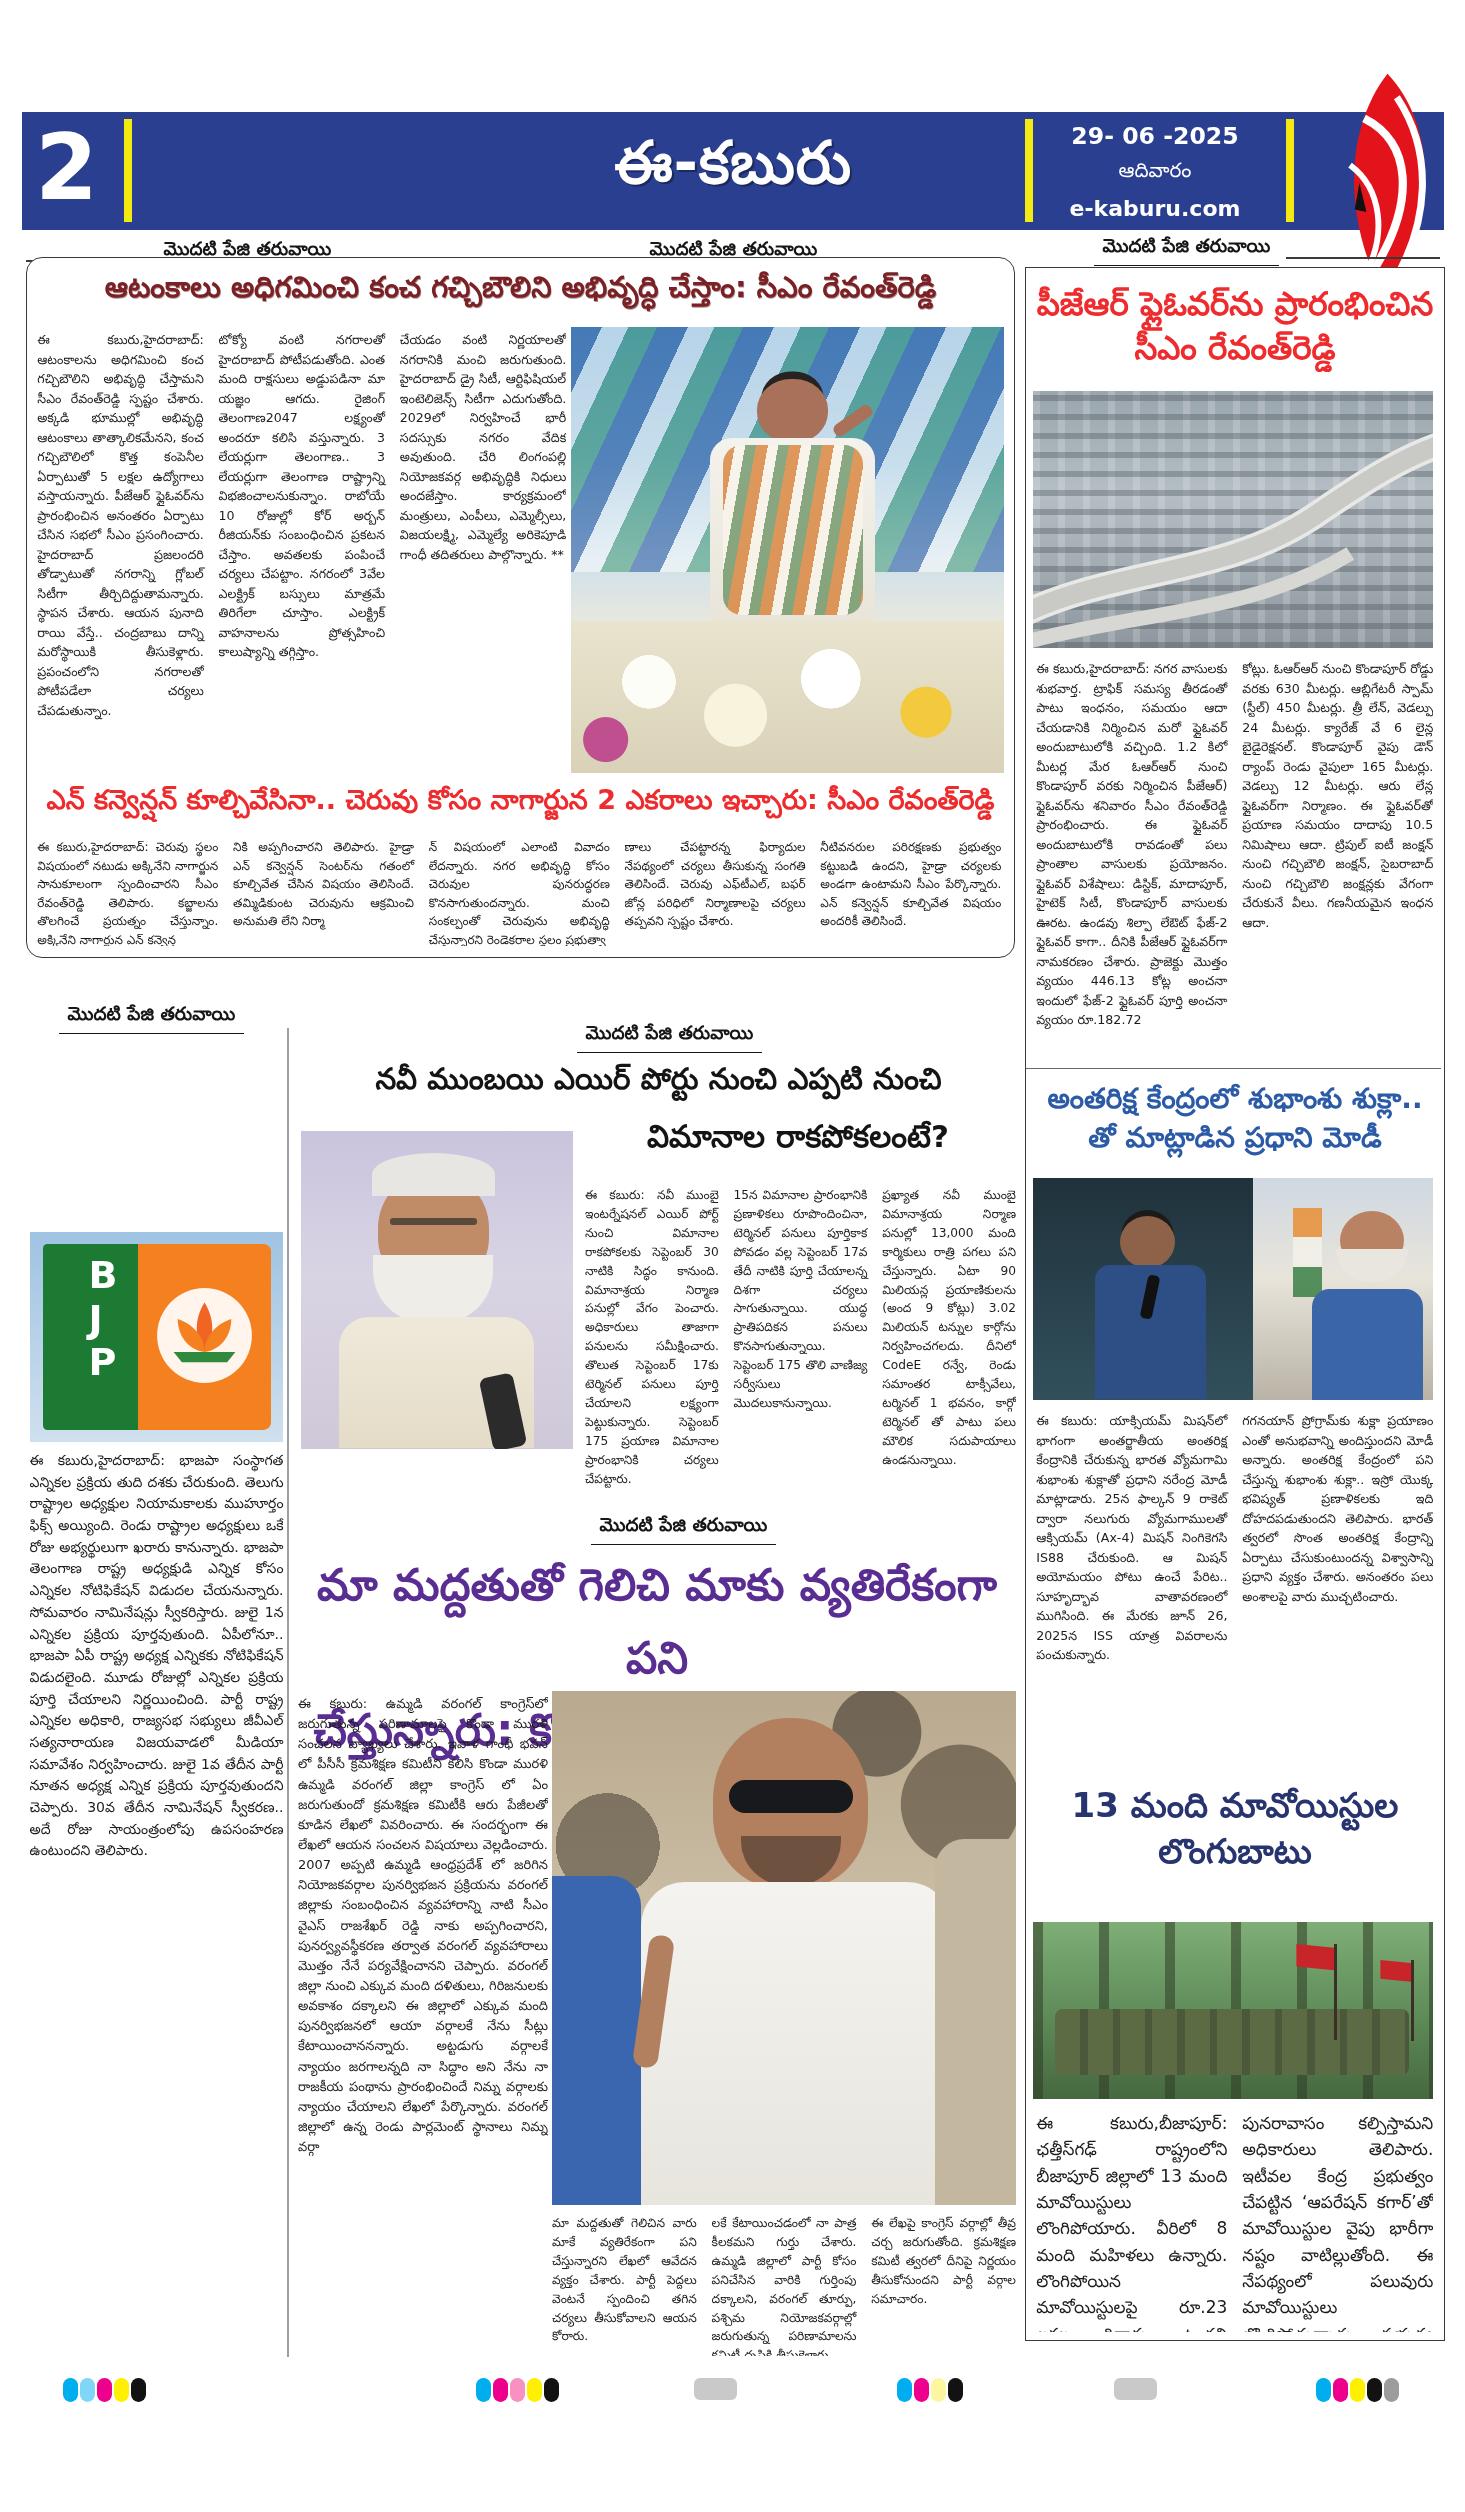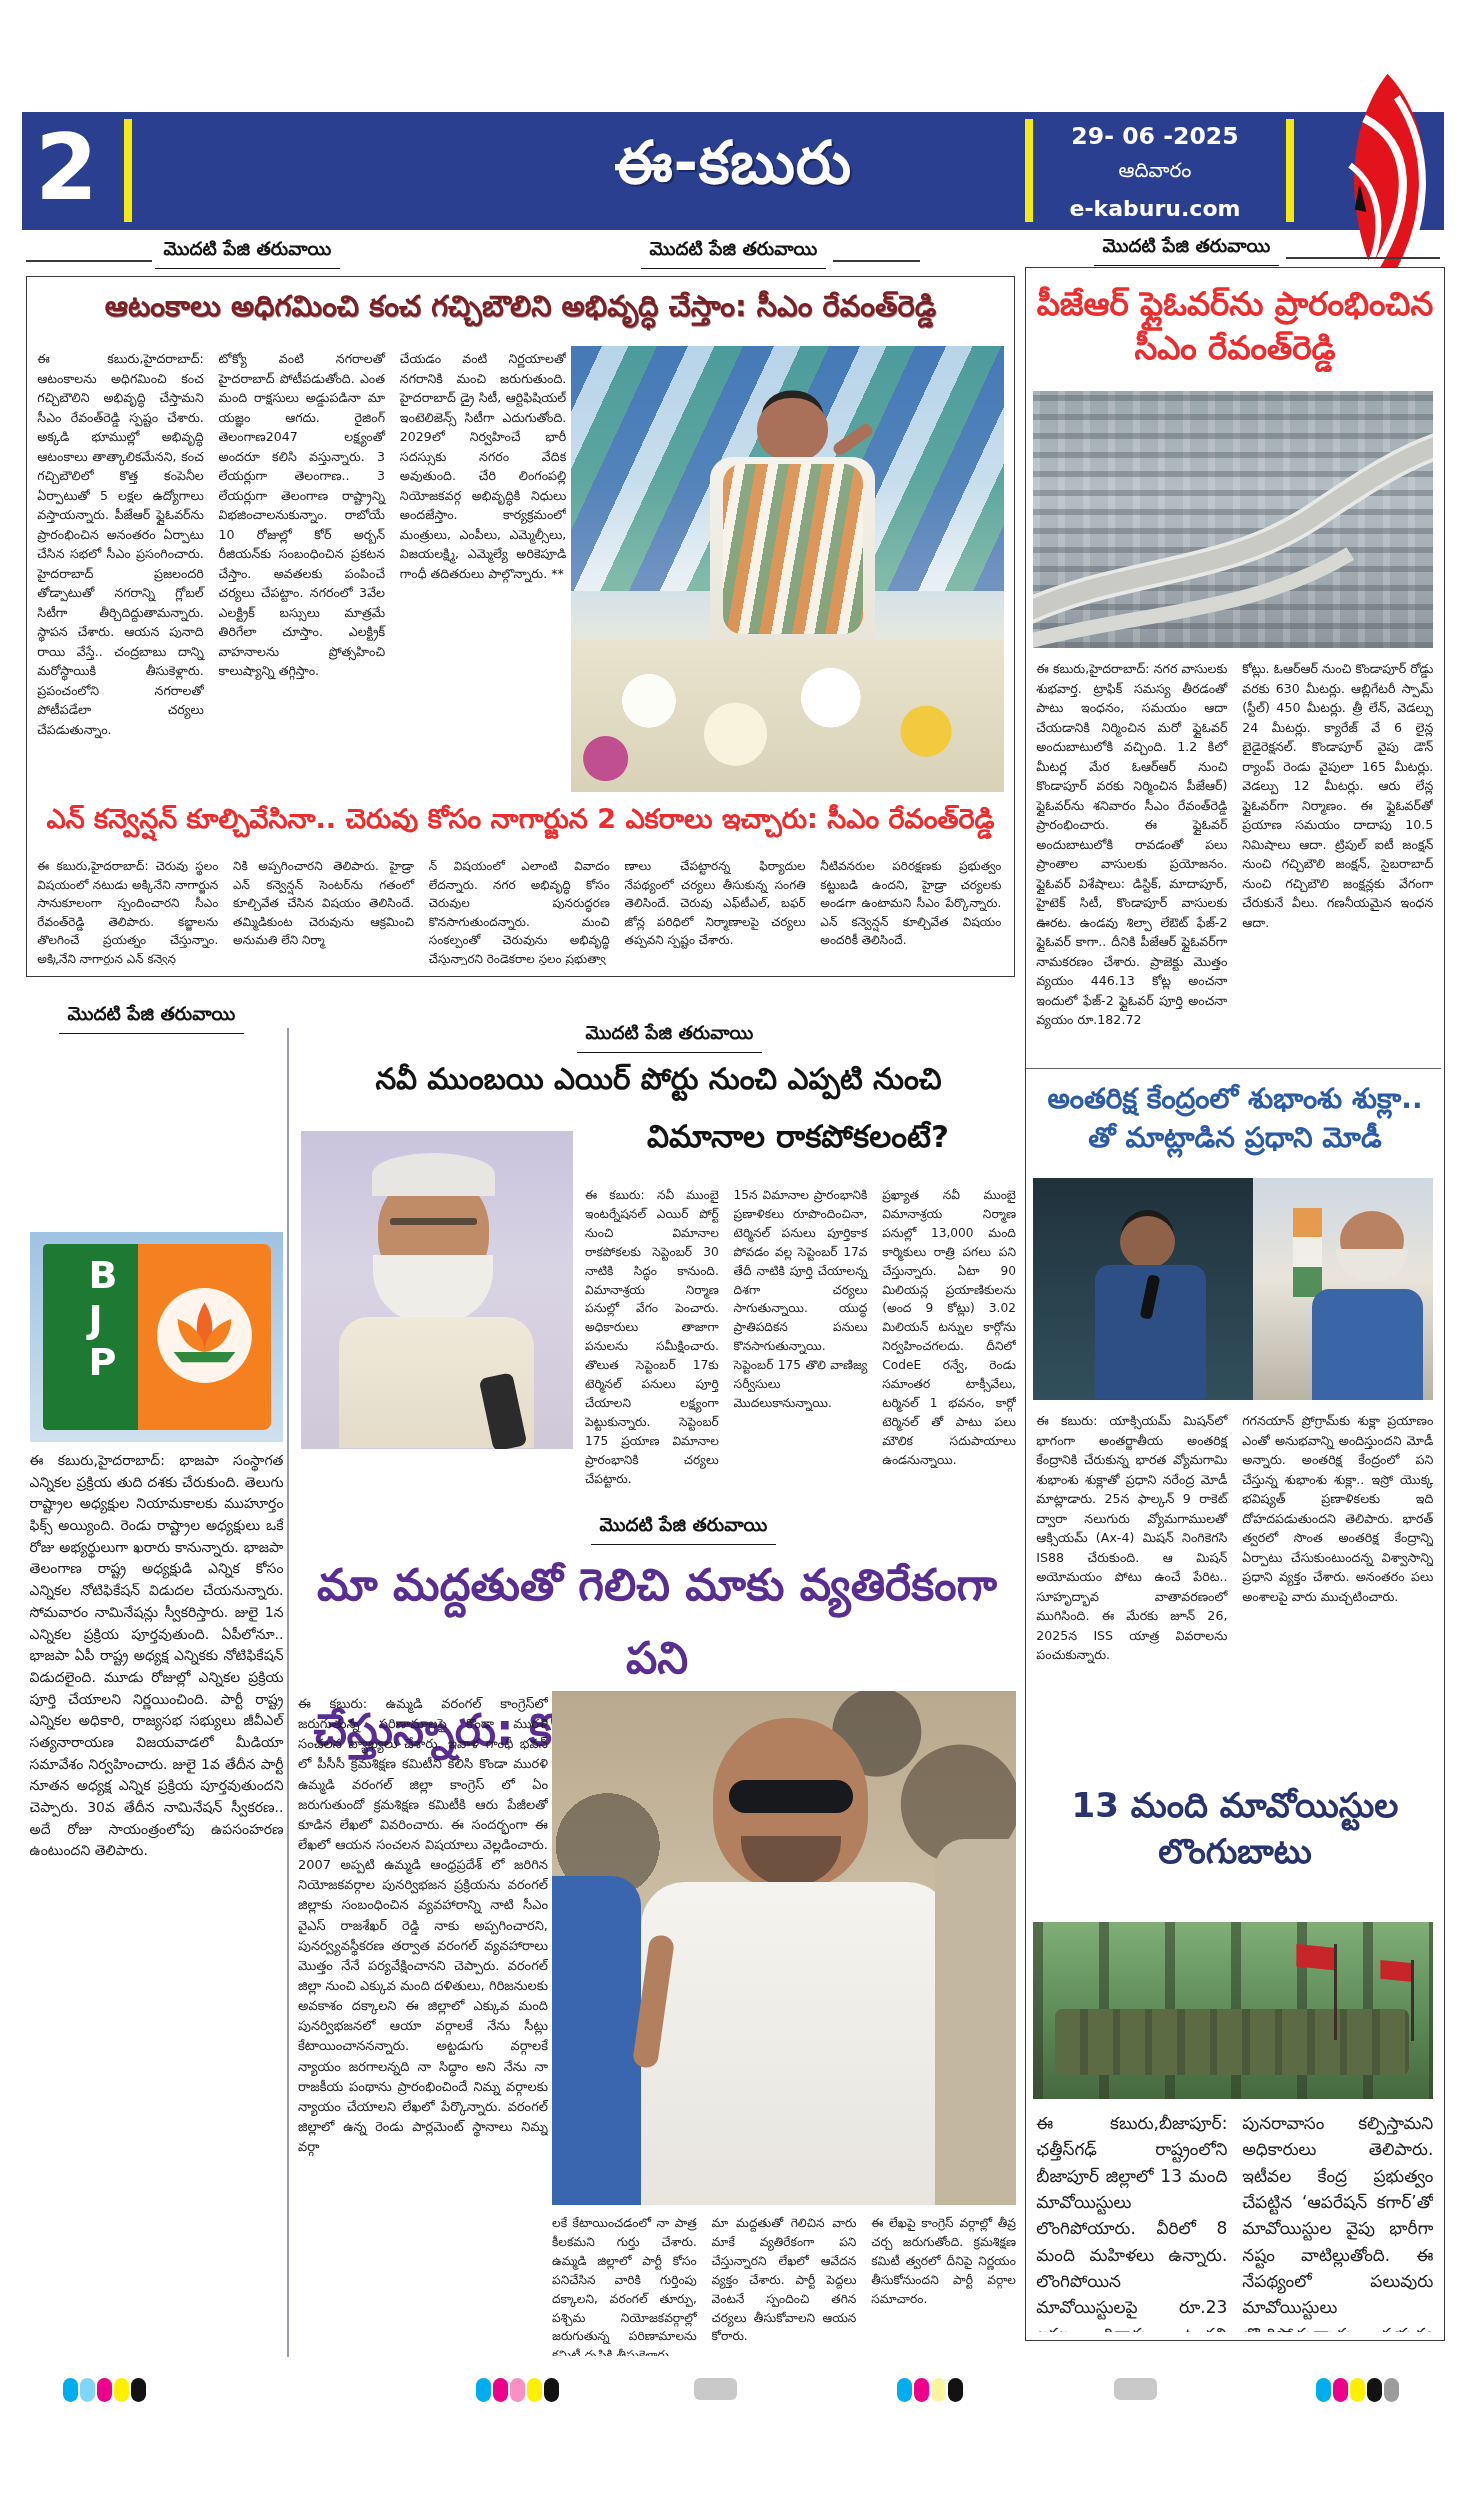--- a/index.html
+++ b/index.html
@@ -65,21 +65,21 @@
     <path d="M26,95 L32,120 L22,118 Z" fill="#111111"></path>
   </svg>
 
   <div class="rule-h" style="left:26px;top:260px;width:126px;"></div>
   <div class="kicker" style="left:155px;top:238px;">మొదటి పేజి తరువాయి</div>
   <div class="kicker" style="left:641px;top:238px;">మొదటి పేజి తరువాయి</div>
   <div class="rule-h" style="left:833px;top:260px;width:87px;"></div>
   <div class="kicker" style="left:1094px;top:235px;">మొదటి పేజి తరువాయి</div>
   <div class="rule-h" style="left:1286px;top:257px;width:154px;"></div>
 
-  <div class="box" style="left:26px;top:276px;width:987px;height:699px;">
+  <div class="box" style="left:26px;top:257px;width:987px;height:699px;border-radius:16px;">
     <div class="hline h-maroon" style="left:0;right:0;top:11.8px;font-size:29px;">ఆటంకాలు అధిగమించి కంచ గచ్చిబౌలిని అభివృద్ధి చేస్తాం: సీఎం రేవంత్‌రెడ్డి</div>
     <div class="cols" style="left:10.3px;top:72px;width:529px;height:442px;font-size:12.6px;">
         <div class="tcol">ఈ కబురు,హైదరాబాద్: ఆటంకాలను అధిగమించి కంచ గచ్చిబౌలిని అభివృద్ధి చేస్తామని సీఎం రేవంత్‌రెడ్డి స్పష్టం చేశారు. అక్కడి భూముల్లో అభివృద్ధి ఆటంకాలు తాత్కాలికమేనని, కంచ గచ్చిబౌలిలో కొత్త కంపెనీల ఏర్పాటుతో 5 లక్షల ఉద్యోగాలు వస్తాయన్నారు. పీజేఆర్ ఫ్లైఓవర్‌ను ప్రారంభించిన అనంతరం ఏర్పాటు చేసిన సభలో సీఎం ప్రసంగించారు. హైదరాబాద్ ప్రజలందరి తోడ్పాటుతో నగరాన్ని గ్లోబల్ సిటీగా తీర్చిదిద్దుతామన్నారు. స్థాపన చేశారు. ఆయన పునాది రాయి వేస్తే.. చంద్రబాబు దాన్ని మరోస్థాయికి తీసుకెళ్లారు. ప్రపంచంలోని నగరాలతో పోటీపడేలా చర్యలు చేపడుతున్నాం.</div>
         <div class="tcol">టోక్యో వంటి నగరాలతో హైదరాబాద్ పోటీపడుతోంది. ఎంత మంది రాక్షసులు అడ్డుపడినా మా యజ్ఞం ఆగదు. రైజింగ్ తెలంగాణ2047 లక్ష్యంతో అందరూ కలిసి వస్తున్నారు. 3 లేయర్లుగా తెలంగాణ.. 3 లేయర్లుగా తెలంగాణ రాష్ట్రాన్ని విభజించాలనుకున్నాం. రాబోయే 10 రోజుల్లో కోర్ అర్బన్ రీజియన్‌కు సంబంధించిన ప్రకటన చేస్తాం. అవతలకు పంపించే చర్యలు చేపట్టాం. నగరంలో 3వేల ఎలక్ట్రిక్ బస్సులు మాత్రమే తిరిగేలా చూస్తాం. ఎలక్ట్రిక్ వాహనాలను ప్రోత్సహించి కాలుష్యాన్ని తగ్గిస్తాం.</div>
         <div class="tcol">చేయడం వంటి నిర్ణయాలతో నగరానికి మంచి జరుగుతుంది. హైదరాబాద్ డ్రై సిటీ, ఆర్టిఫిషియల్ ఇంటెలిజెన్స్ సిటీగా ఎదుగుతోంది. 2029లో నిర్వహించే భారీ సదస్సుకు నగరం వేదిక అవుతుంది. చేరి లింగంపల్లి నియోజకవర్గ అభివృద్ధికి నిధులు అందజేస్తాం. కార్యక్రమంలో మంత్రులు, ఎంపీలు, ఎమ్మెల్సీలు, విజయలక్ష్మి, ఎమ్మెల్యే అరికెపూడి గాంధీ తదితరులు పాల్గొన్నారు. **</div>
       </div>
 
     <div class="photo" style="left:544px;top:69px;width:433px;height:446px;background:linear-gradient(180deg,#6fa8d2 0%,#8fbcd9 30%,#cfe0ea 52%,#f0ecd9 72%,#ece5cf 100%);">
       <div class="ph-layer" style="left:0;top:0;width:100%;height:55%;background:repeating-linear-gradient(115deg,rgba(34,84,160,.55) 0 28px,rgba(255,255,255,.5) 28px 52px,rgba(34,140,90,.45) 52px 78px);"></div>
       <div class="ph-layer" style="left:186px;top:52px;width:71px;height:64px;border-radius:48%;background:#a9715a;box-shadow:0 -11.8px 0 -4.4px #262321;"></div>
@@ -215,22 +215,22 @@
     <div class="ph-layer" style="left:0;top:185px;width:89px;height:329px;background:#3a66b0;border-radius:0 29.5px 0 0;"></div>
     <div class="ph-layer" style="left:161px;top:26.6px;width:155px;height:170px;border-radius:48% 48% 42% 42%;background:#b3805f;"></div>
     <div class="ph-layer" style="left:177px;top:89px;width:124px;height:32.5px;background:#17191c;border-radius:16.2px;"></div>
     <div class="ph-layer" style="left:189px;top:145px;width:100px;height:49px;border-radius:0 0 44px 44px;background:rgba(52,42,36,.55);"></div>
     <div class="ph-layer" style="left:89px;top:191px;width:310px;height:323px;border-radius:44px 44px 0 0;background:linear-gradient(180deg,#f4f3ef,#e7e5de);"></div>
     <div class="ph-layer" style="left:89px;top:244px;width:25px;height:133px;background:#b3805f;border-radius:11.8px;transform:rotate(8deg);"></div>
     <div class="ph-layer" style="right:0;top:148px;width:81px;height:366px;background:#c3b7a0;border-radius:29.5px 0 0 0;"></div>
   </div>
 
   <div class="cols" style="left:552px;top:2214px;width:464px;height:142px;font-size:12.2px;">
+      <div class="tcol">మా మద్దతుతో గెలిచిన వారు మాకే వ్యతిరేకంగా పని చేస్తున్నారని లేఖలో ఆవేదన వ్యక్తం చేశారు. పార్టీ పెద్దలు వెంటనే స్పందించి తగిన చర్యలు తీసుకోవాలని ఆయన కోరారు.</div>
       <div class="tcol">లకే కేటాయించడంలో నా పాత్ర కీలకమని గుర్తు చేశారు. ఉమ్మడి జిల్లాలో పార్టీ కోసం పనిచేసిన వారికి గుర్తింపు దక్కాలని, వరంగల్ తూర్పు, పశ్చిమ నియోజకవర్గాల్లో జరుగుతున్న పరిణామాలను కమిటీ దృష్టికి తీసుకెళ్లారు.</div>
-      <div class="tcol">మా మద్దతుతో గెలిచిన వారు మాకే వ్యతిరేకంగా పని చేస్తున్నారని లేఖలో ఆవేదన వ్యక్తం చేశారు. పార్టీ పెద్దలు వెంటనే స్పందించి తగిన చర్యలు తీసుకోవాలని ఆయన కోరారు.</div>
       <div class="tcol">ఈ లేఖపై కాంగ్రెస్ వర్గాల్లో తీవ్ర చర్చ జరుగుతోంది. క్రమశిక్షణ కమిటీ త్వరలో దీనిపై నిర్ణయం తీసుకోనుందని పార్టీ వర్గాల సమాచారం.</div>
     </div>
 
   <div class="swatch-group" style="left:63px;">
       <span class="pill" style="background: rgb(0, 173, 238);"></span>
       <span class="pill" style="background: rgb(127, 214, 247);"></span>
       <span class="pill" style="background: rgb(236, 0, 140);"></span>
       <span class="pill" style="background: rgb(255, 239, 0);"></span>
       <span class="pill" style="background: rgb(18, 18, 18);"></span>
     </div>

